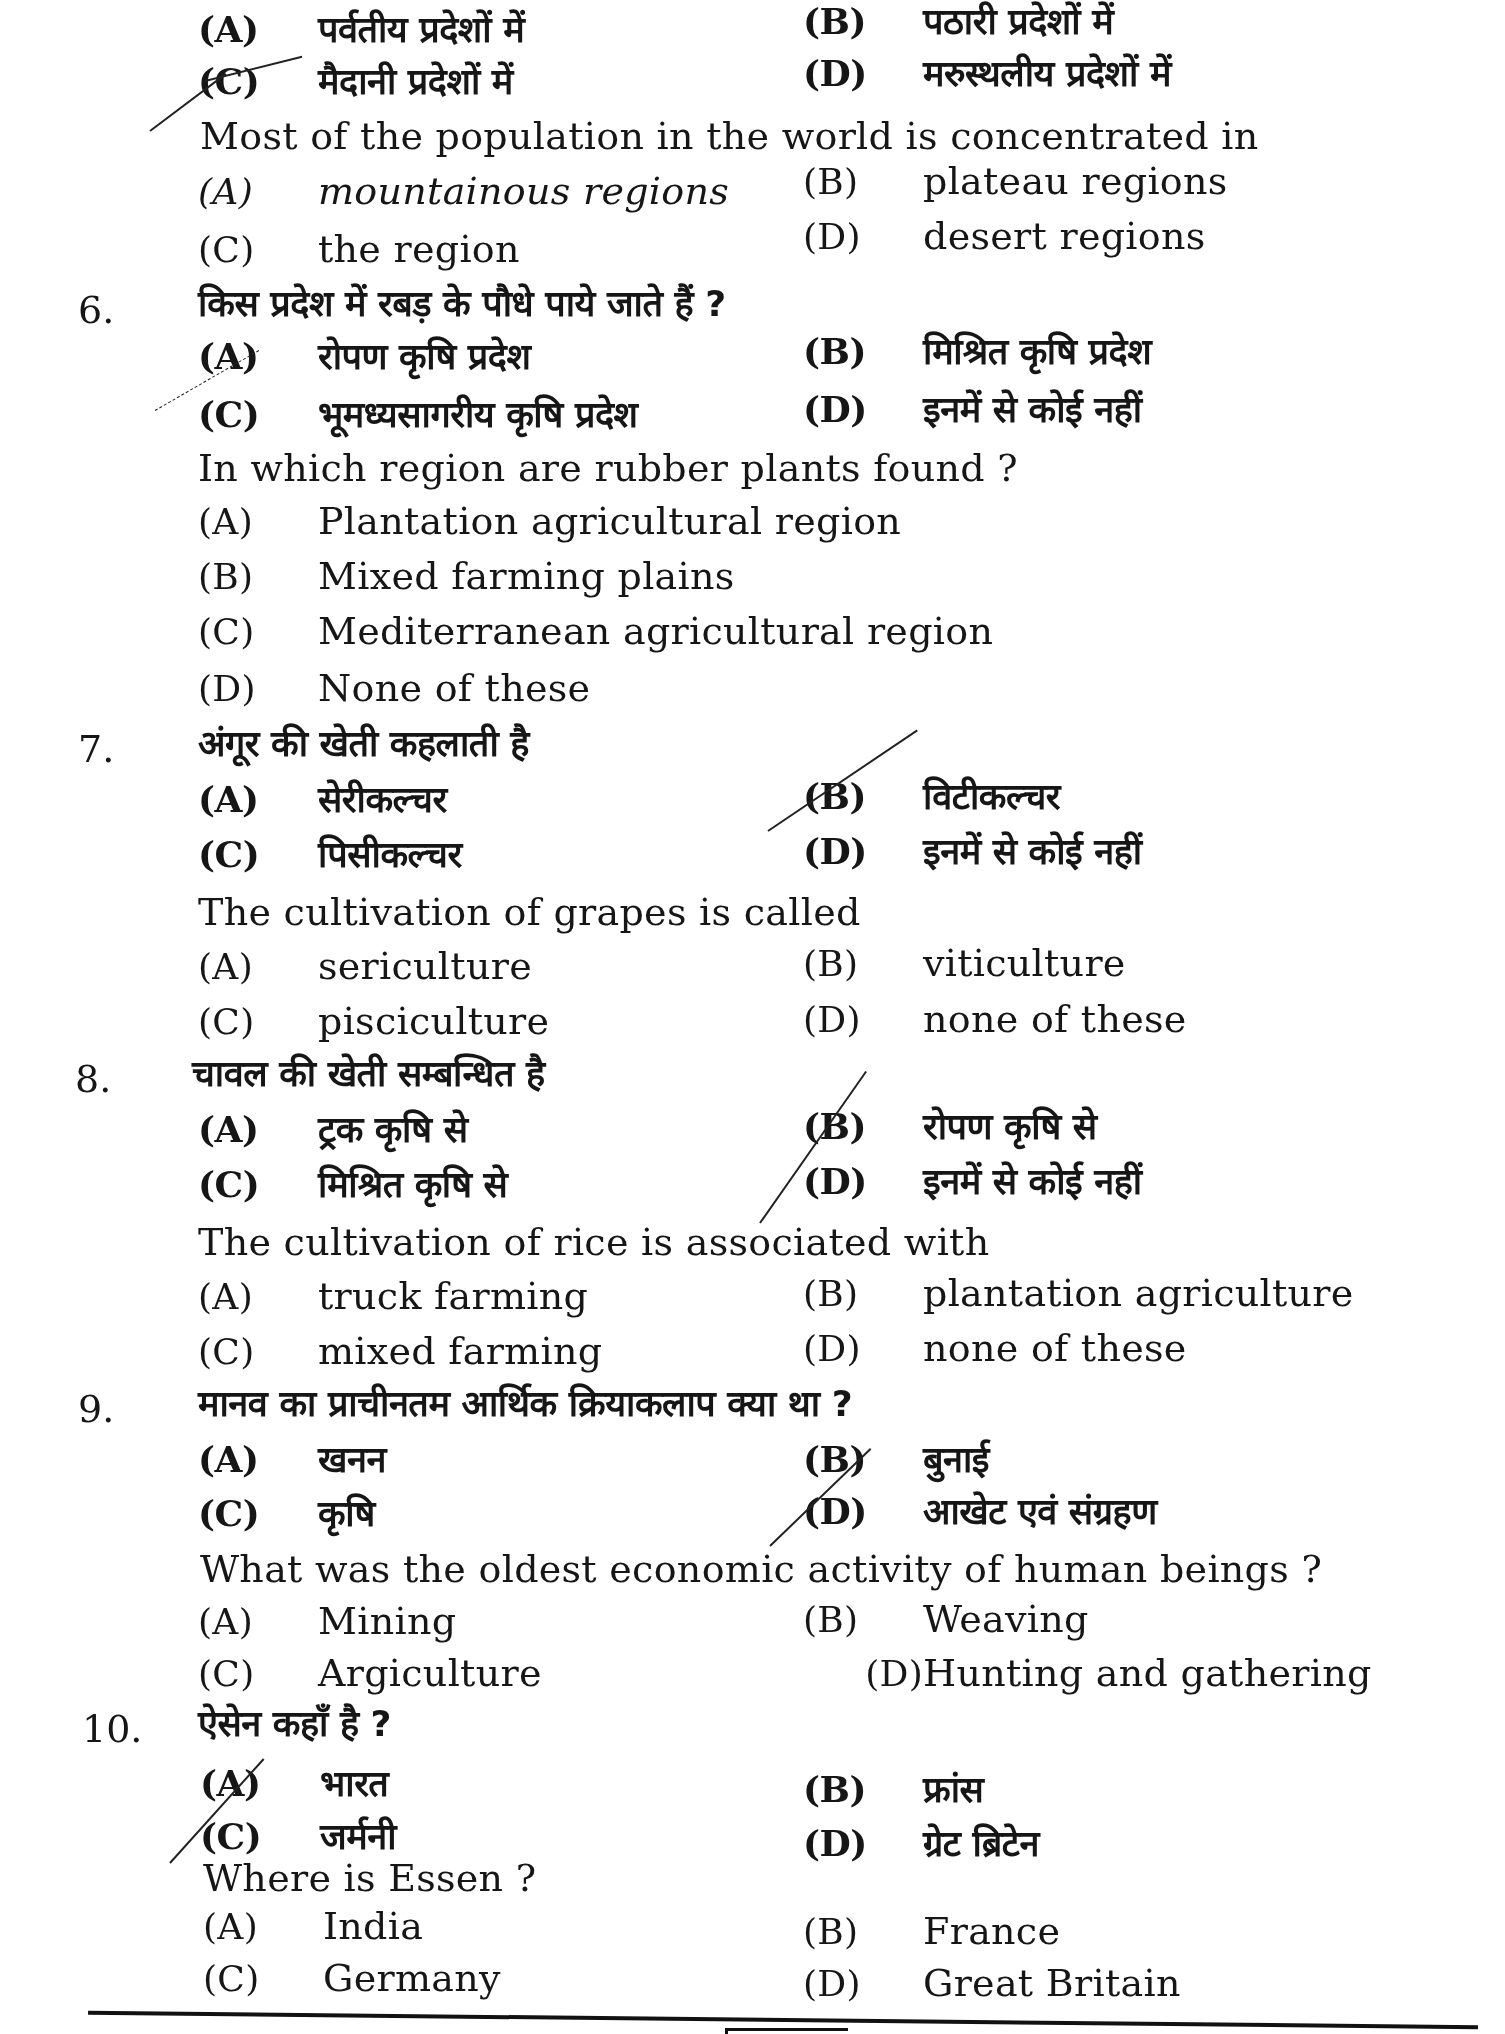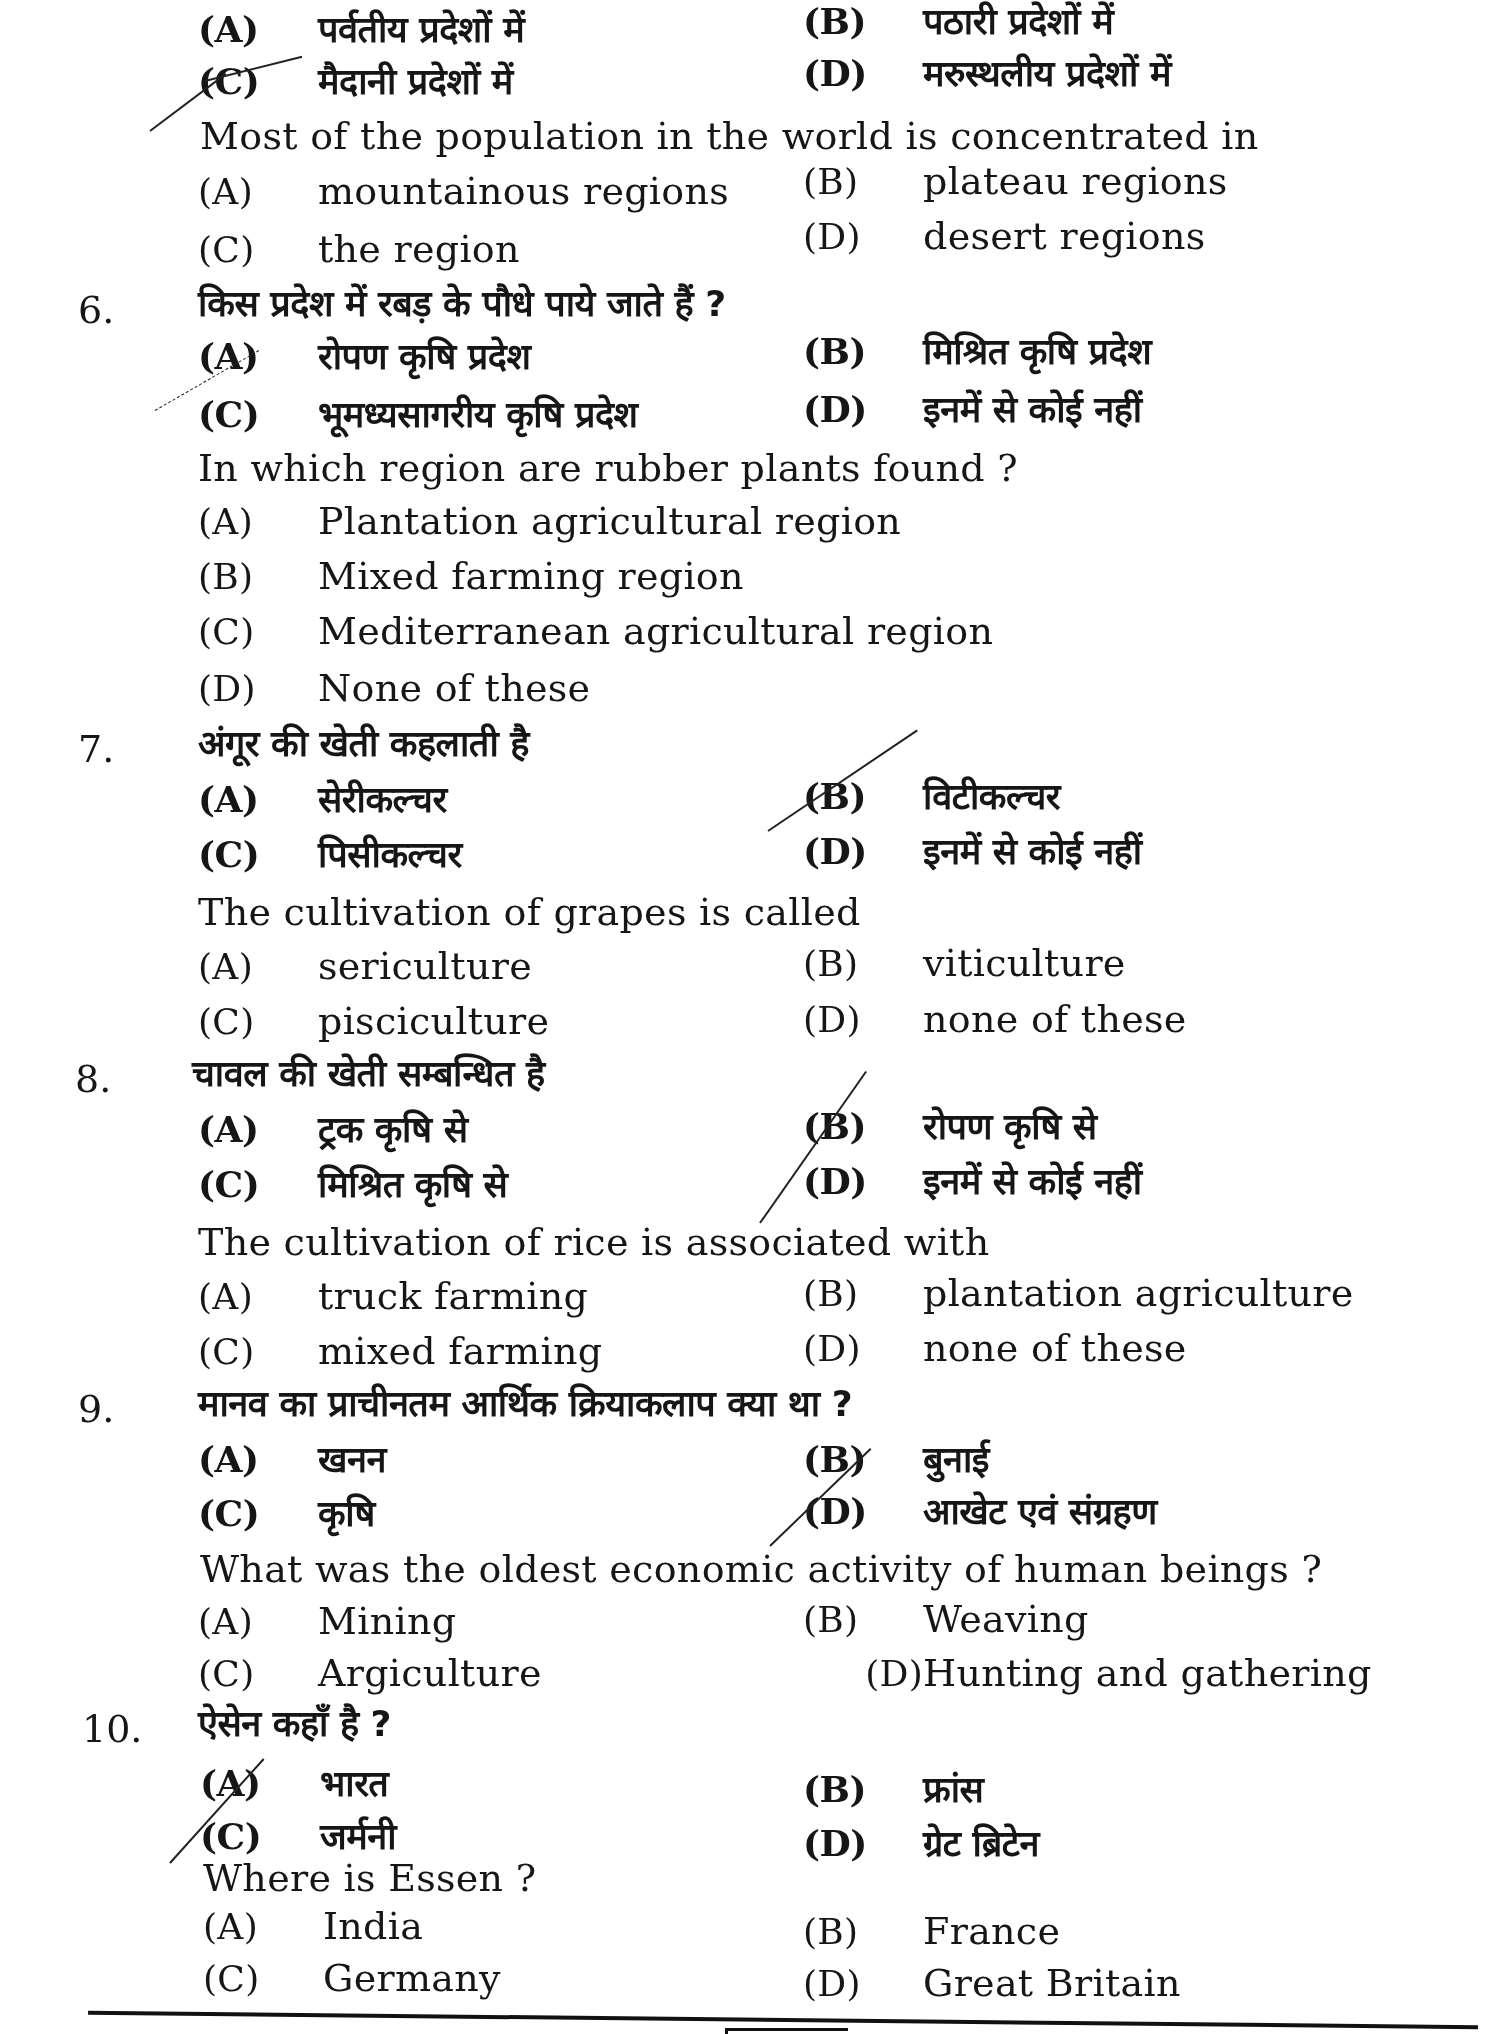--- a/index.html
+++ b/index.html
@@ -23,35 +23,35 @@
 
 <div class="page">
 
   <div class="opt hi" style="left:198px; top:8px;"><span class="lbl">(A)</span><span>पर्वतीय प्रदेशों में</span></div>
   <div class="opt hi" style="left:803px; top:0px;"><span class="lbl">(B)</span><span>पठारी प्रदेशों में</span></div>
   <div class="opt hi" style="left:198px; top:60px;"><span class="lbl">(C)</span><span>मैदानी प्रदेशों में</span></div>
   <div class="opt hi" style="left:803px; top:52px;"><span class="lbl">(D)</span><span>मरुस्थलीय प्रदेशों में</span></div>
   <div class="tick" style="left:150px; top:130px; width:95px; transform:rotate(-37deg);"></div>
   <div class="tick" style="left:205px; top:80px; width:100px; transform:rotate(-14deg);"></div>
   <div class="line en" style="left:200px; top:112px;">Most of the population in the world is concentrated in</div>
-  <div class="opt en" style="left:198px; top:170px;"><span class="lbl">(A)</span><span>mountainous regions</span></div>
+  <div class="opt en" style="left:198px; top:170px;font-style:italic;"><span class="lbl">(A)</span><span>mountainous regions</span></div>
   <div class="opt en" style="left:803px; top:160px;"><span class="lbl">(B)</span><span>plateau regions</span></div>
   <div class="opt en" style="left:198px; top:228px;"><span class="lbl">(C)</span><span>the region</span></div>
   <div class="opt en" style="left:803px; top:215px;"><span class="lbl">(D)</span><span>desert regions</span></div>
 
   <div class="qnum" style="left:78px; top:286px;">6.</div>
   <div class="line hi" style="left:198px; top:280px;">किस प्रदेश में रबड़ के पौधे पाये जाते हैं ?</div>
   <div class="opt hi" style="left:198px; top:335px;"><span class="lbl">(A)</span><span>रोपण कृषि प्रदेश</span></div>
   <div class="opt hi" style="left:803px; top:330px;"><span class="lbl">(B)</span><span>मिश्रित कृषि प्रदेश</span></div>
   <div class="opt hi" style="left:198px; top:393px;"><span class="lbl">(C)</span><span>भूमध्यसागरीय कृषि प्रदेश</span></div>
   <div class="opt hi" style="left:803px; top:388px;"><span class="lbl">(D)</span><span>इनमें से कोई नहीं</span></div>
   <div class="tick" style="left:155px; top:410px; width:120px; transform:rotate(-30deg); border-top-style:dashed; border-top-width:1px;"></div>
   <div class="line en" style="left:198px; top:444px;">In which region are rubber plants found ?</div>
   <div class="opt en" style="left:198px; top:500px;"><span class="lbl">(A)</span><span>Plantation agricultural region</span></div>
-  <div class="opt en" style="left:198px; top:555px;"><span class="lbl">(B)</span><span>Mixed farming region</span></div>
+  <div class="opt en" style="left:198px; top:555px;"><span class="lbl">(B)</span><span>Mixed farming plains</span></div>
   <div class="opt en" style="left:198px; top:610px;"><span class="lbl">(C)</span><span>Mediterranean agricultural region</span></div>
   <div class="opt en" style="left:198px; top:667px;"><span class="lbl">(D)</span><span>None of these</span></div>
 
   <div class="qnum" style="left:78px; top:725px;">7.</div>
   <div class="line hi" style="left:198px; top:720px;">अंगूर की खेती कहलाती है</div>
   <div class="opt hi" style="left:198px; top:778px;"><span class="lbl">(A)</span><span>सेरीकल्चर</span></div>
   <div class="opt hi" style="left:803px; top:775px;"><span class="lbl">(B)</span><span>विटीकल्चर</span></div>
   <div class="opt hi" style="left:198px; top:833px;"><span class="lbl">(C)</span><span>पिसीकल्चर</span></div>
   <div class="opt hi" style="left:803px; top:830px;"><span class="lbl">(D)</span><span>इनमें से कोई नहीं</span></div>
   <div class="tick" style="left:768px; top:830px; width:180px; transform:rotate(-34deg);"></div>

